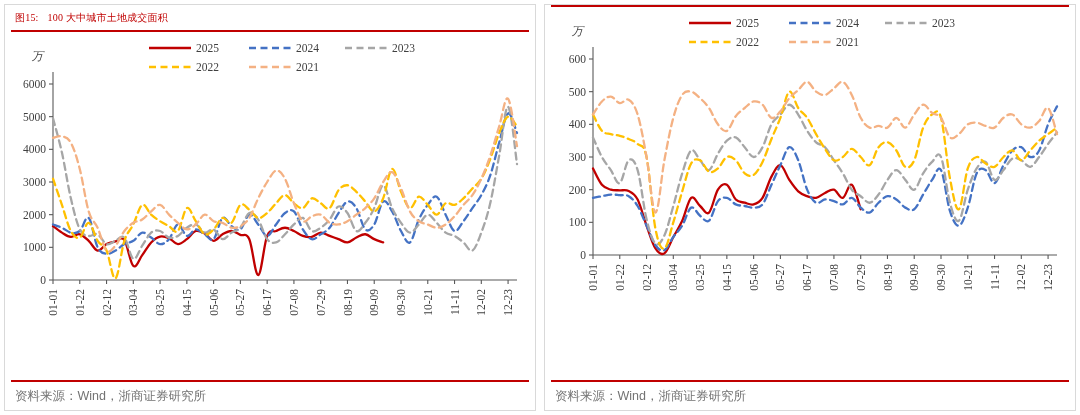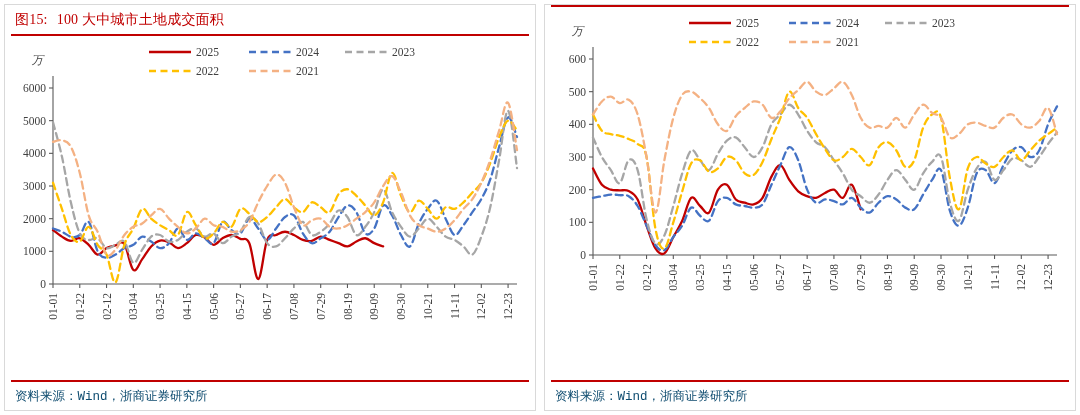--- a/index.html
+++ b/index.html
@@ -1,24 +1,24 @@
 <!DOCTYPE html>
 <html><head>
 <meta charset="utf-8">
 <style>
   html,body{margin:0;padding:0;background:#ffffff;}
   body{width:1080px;height:415px;font-family:"Liberation Serif",serif;color:#000;}
   .page{width:1080px;height:415px;display:flex;gap:0;box-sizing:border-box;}
   .panel{width:532px;margin:4px;border:1px solid #d9d9d9;box-sizing:border-box;display:flex;flex-direction:column;background:#fff;}
-  .panel-title{font-family:"Liberation Serif",serif;font-size:14px;color:#c00000;padding:6px 8px 5px 10px;white-space:nowrap;letter-spacing:.2px;}
+  .panel-title{font-family:"Liberation Serif",serif;font-size:10px;color:#c00000;padding:6px 8px 5px 10px;white-space:nowrap;letter-spacing:.2px;}
   .panel-title .tag{margin-right:9px;}
   .rule{height:2px;background:#c00000;margin:0 6px;}
   .rule.bottom{height:2px;background:#c00000;margin:0 6px;}
   .chart-wrap{flex:1;position:relative;}
-  .src{font-family:Liberation Mono, monospace;font-size:12.5px;padding:6px 0 5px 10px;color:#0c4a6e;white-space:nowrap;}
+  .src{font-family:Liberation Sans, sans-serif;font-size:12.5px;padding:6px 0 5px 10px;color:#737373;white-space:nowrap;}
   svg{display:block;}
   text{font-family:"Liberation Serif",serif;fill:#3a3a3a;}
   .axlabel{font-size:11.5px;fill:#404040;}
   .unit{font-size:11.5px;fill:#404040;font-style:italic;}
   .legtext{font-size:11.5px;fill:#404040;}
 </style>
 </head>
 <body>
 
 <div class="page">

